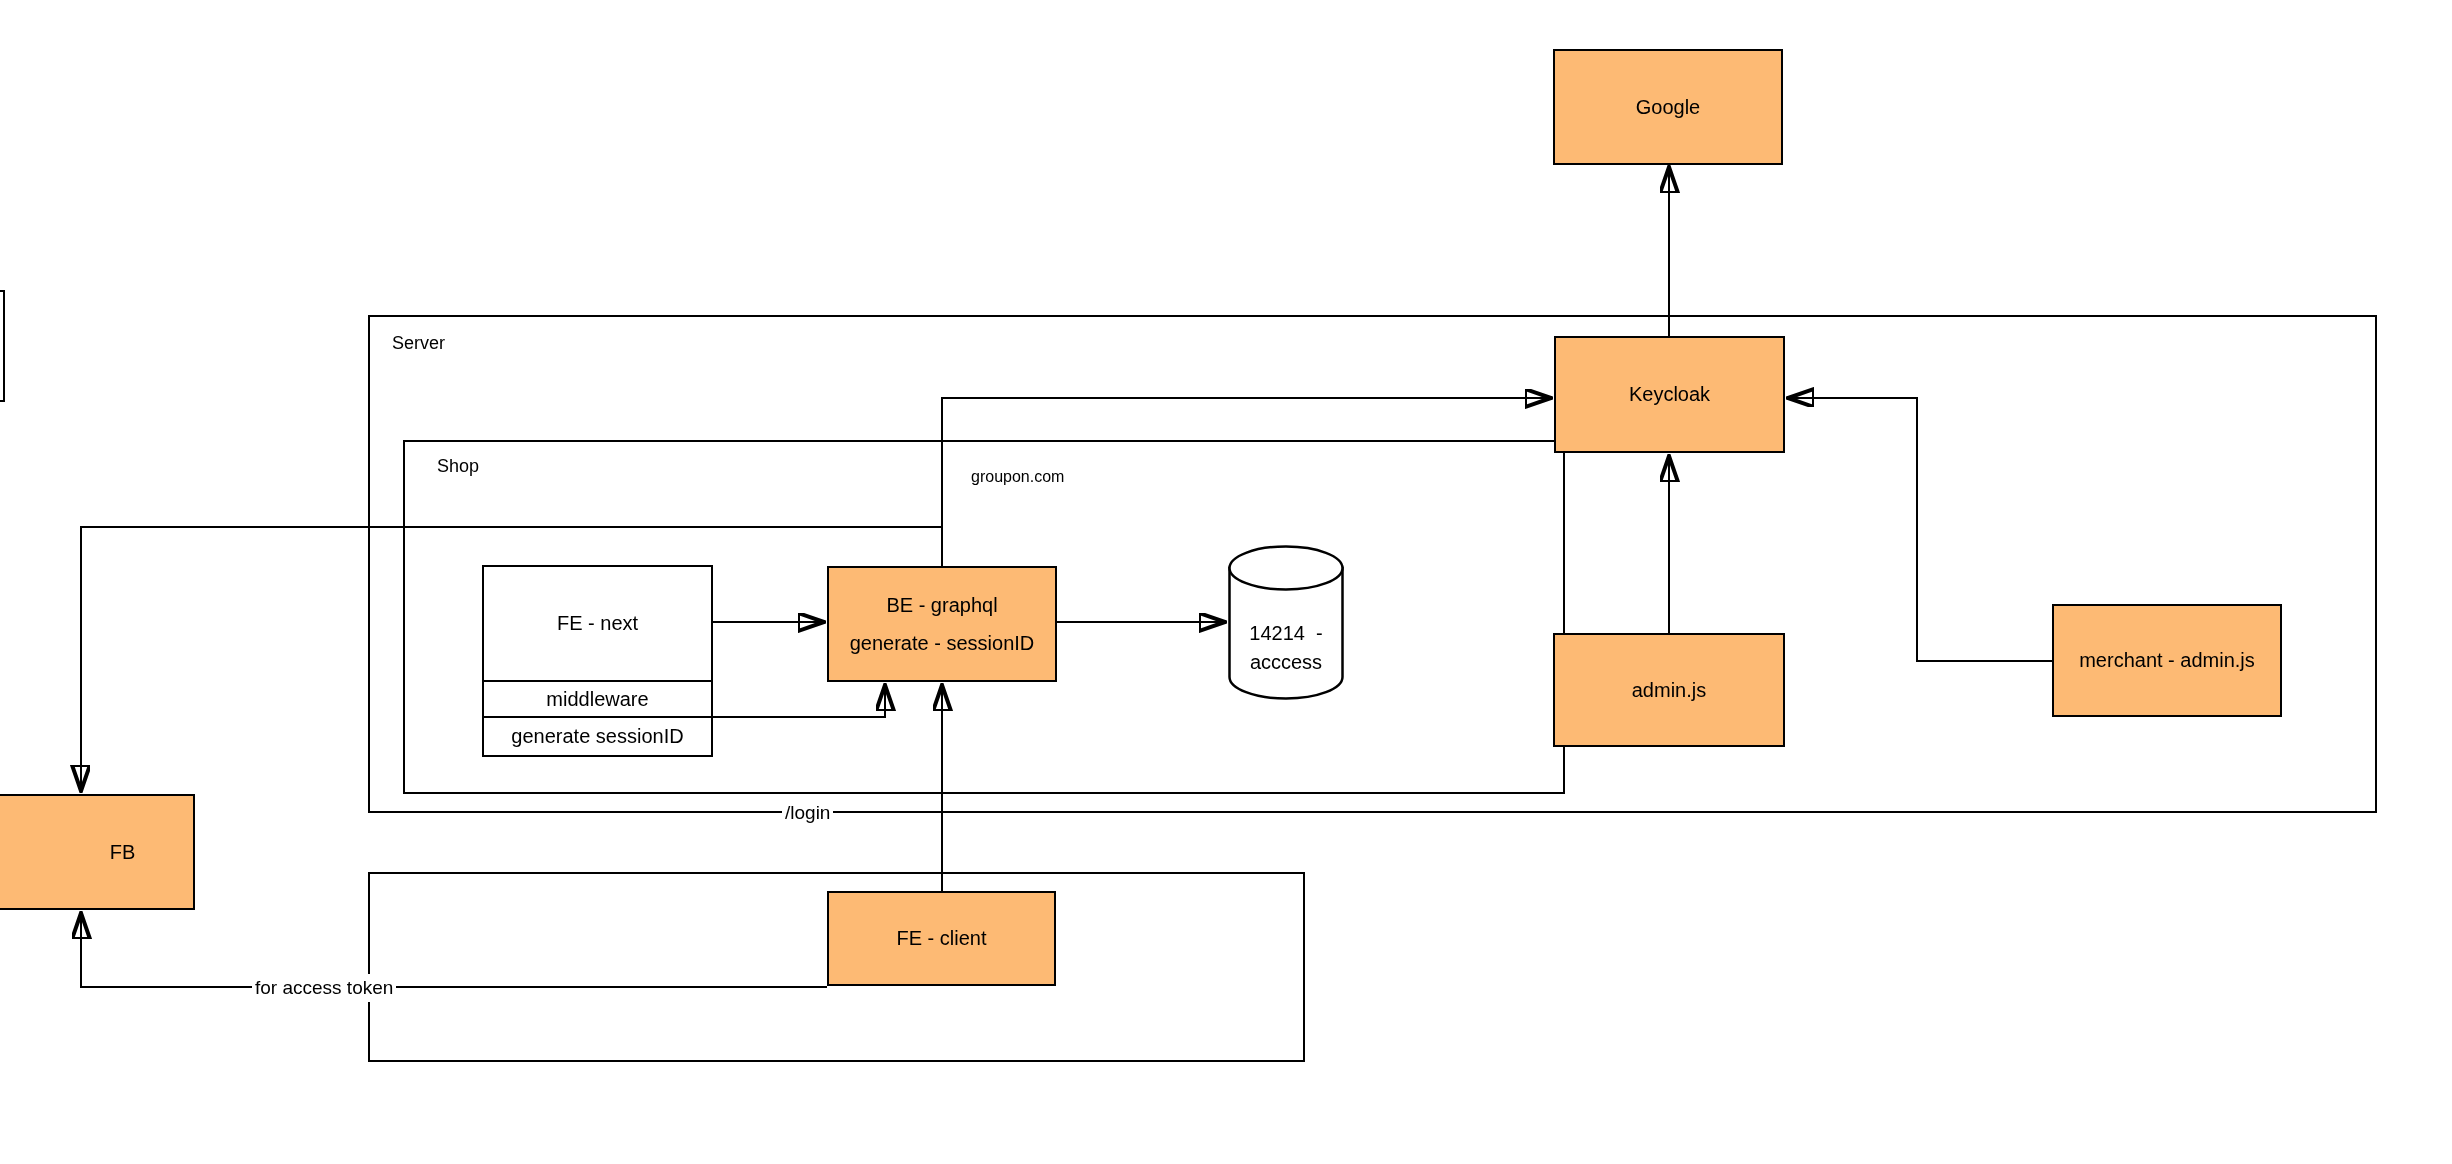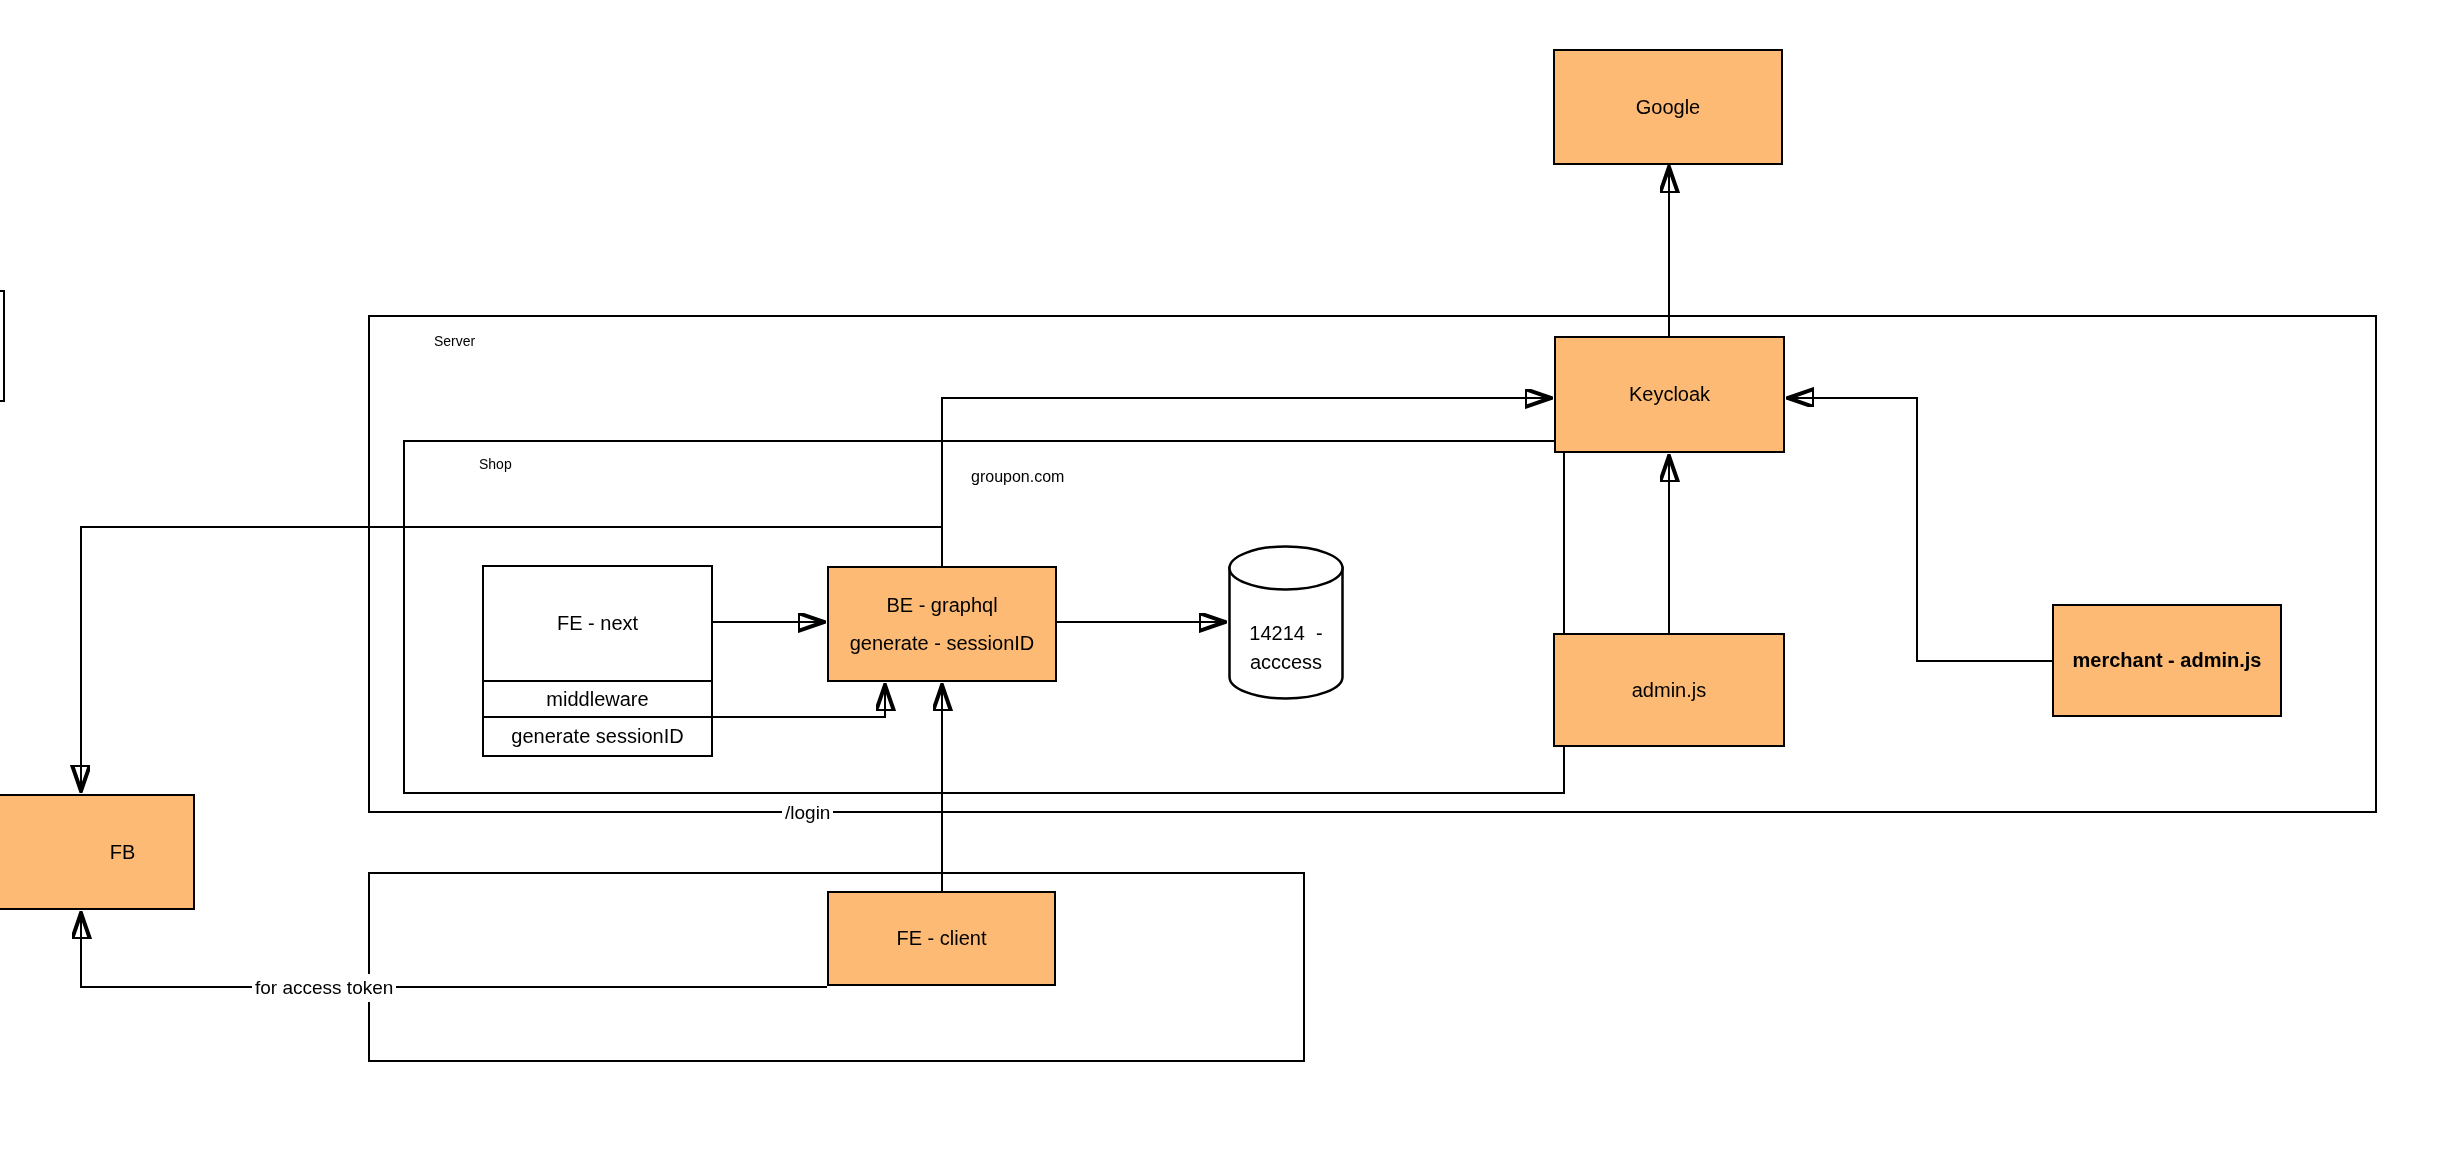--- a/index.html
+++ b/index.html
@@ -18,24 +18,23 @@
   }
   .container-box {
     position: absolute;
     border: 2px solid #000000;
     background: transparent;
     z-index: 1;
     box-sizing: border-box;
   }
   .container-label {
     position: absolute;
-    font-size: 14px;
+    font-size: 18px;
     color: #000000;
     white-space: nowrap;
-    margin-left: 42px;
   }
   #edges {
     position: absolute;
     left: 0; top: 0;
     width: 2452px; height: 1164px;
     z-index: 2;
   }
   #edges path {
     fill: none;
     stroke: #000000;
@@ -149,21 +148,21 @@
   </div>
 
   <div class="node" style="left:1554px; top:336px; width:231px; height:117px;">
     <span>Keycloak</span>
   </div>
 
   <div class="node" style="left:1553px; top:633px; width:232px; height:114px;">
     <span>admin.js</span>
   </div>
 
-  <div class="node" style="left:2052px; top:604px; width:230px; height:113px;font-weight:bold;">
+  <div class="node" style="left:2052px; top:604px; width:230px; height:113px;">
     <span>merchant - admin.js</span>
   </div>
 
   <div class="stack-node" style="left:482px; top:565px; width:231px; height:192px;">
     <div class="stack-row main">
       <span>FE - next</span>
     </div>
     <div class="stack-row mid">
       <span>middleware</span>
     </div>

